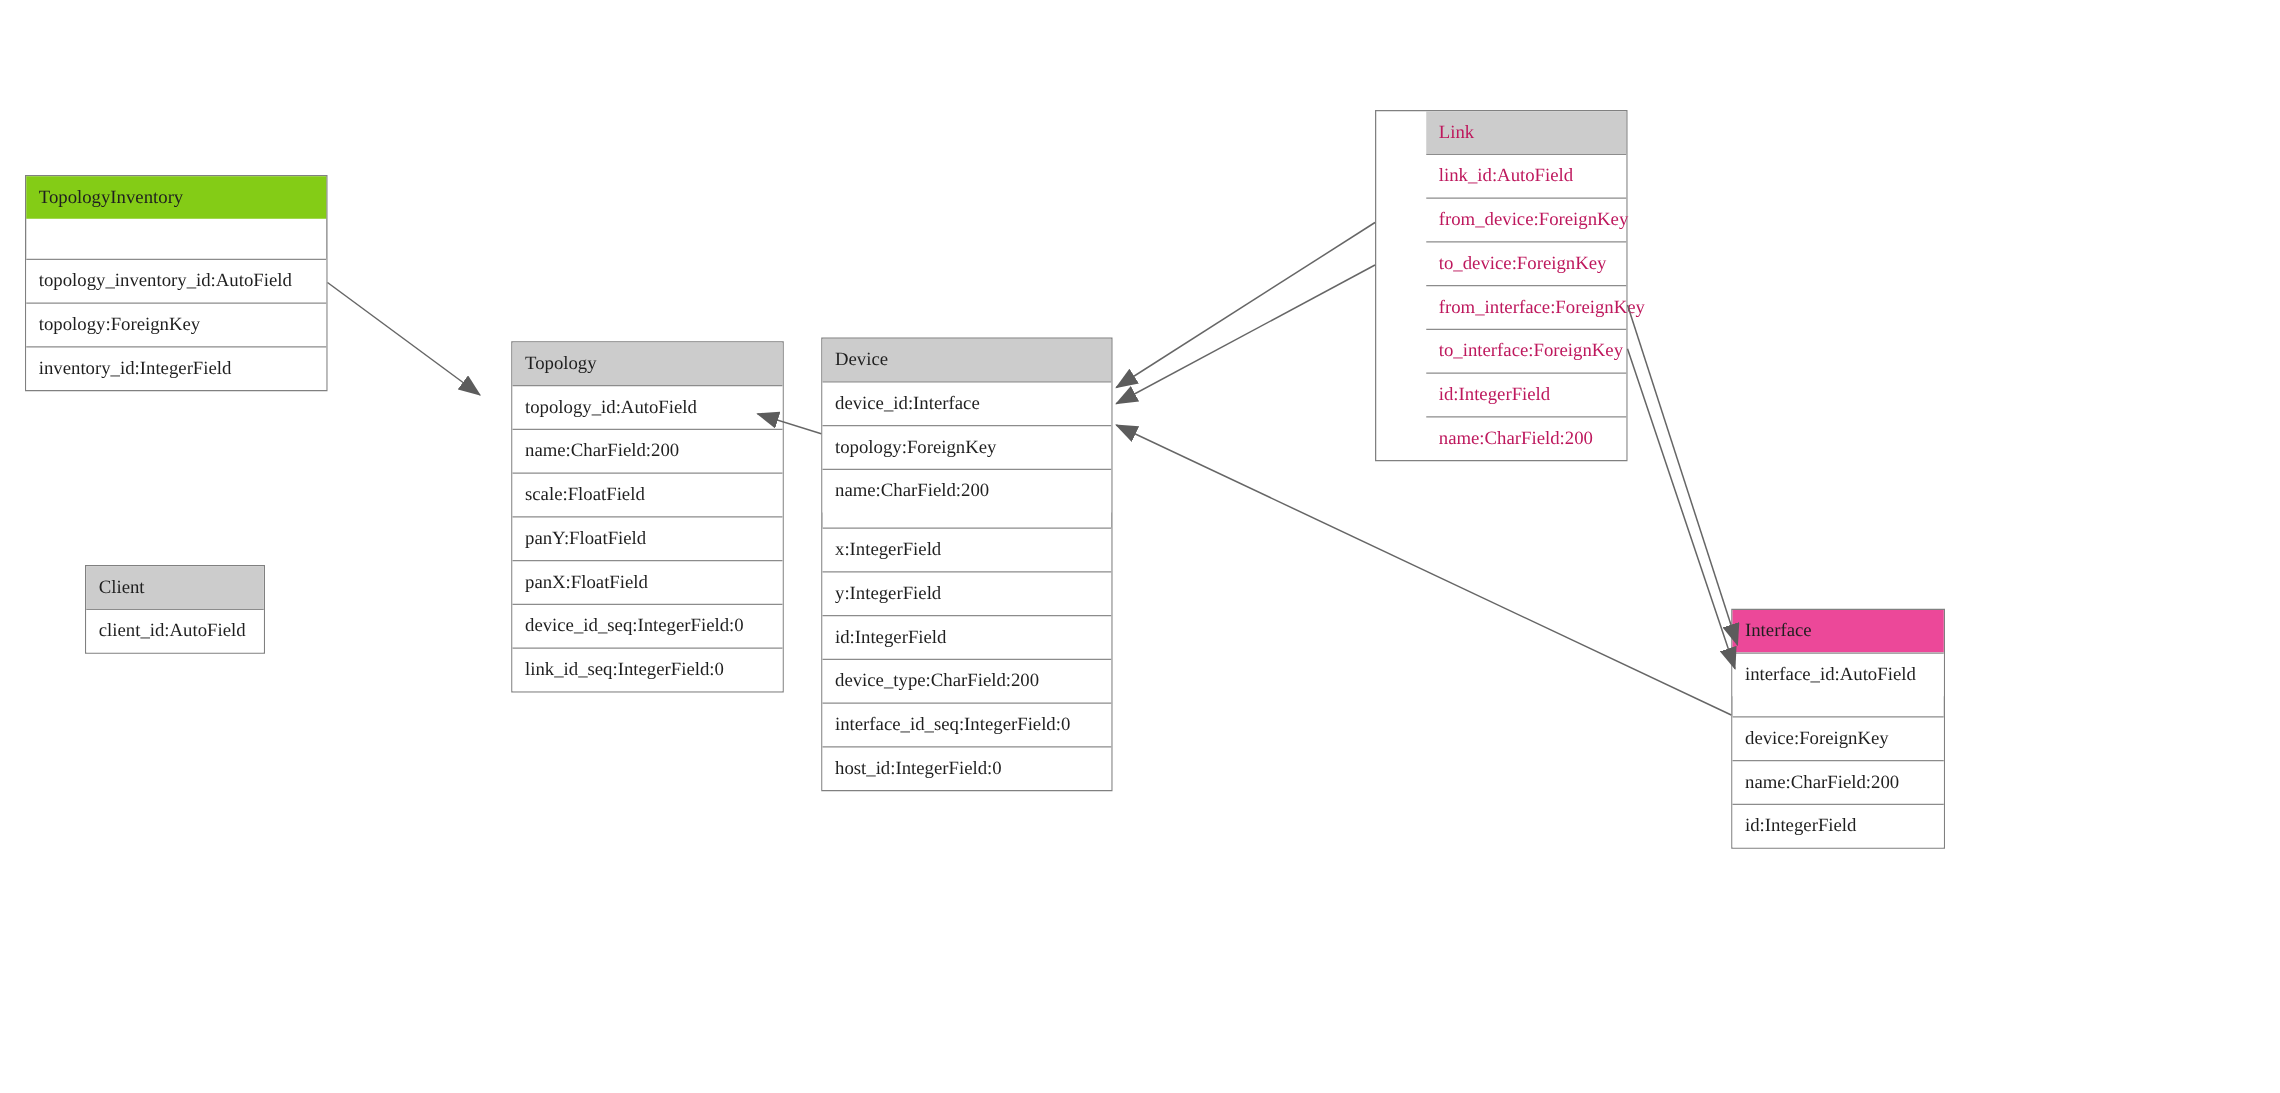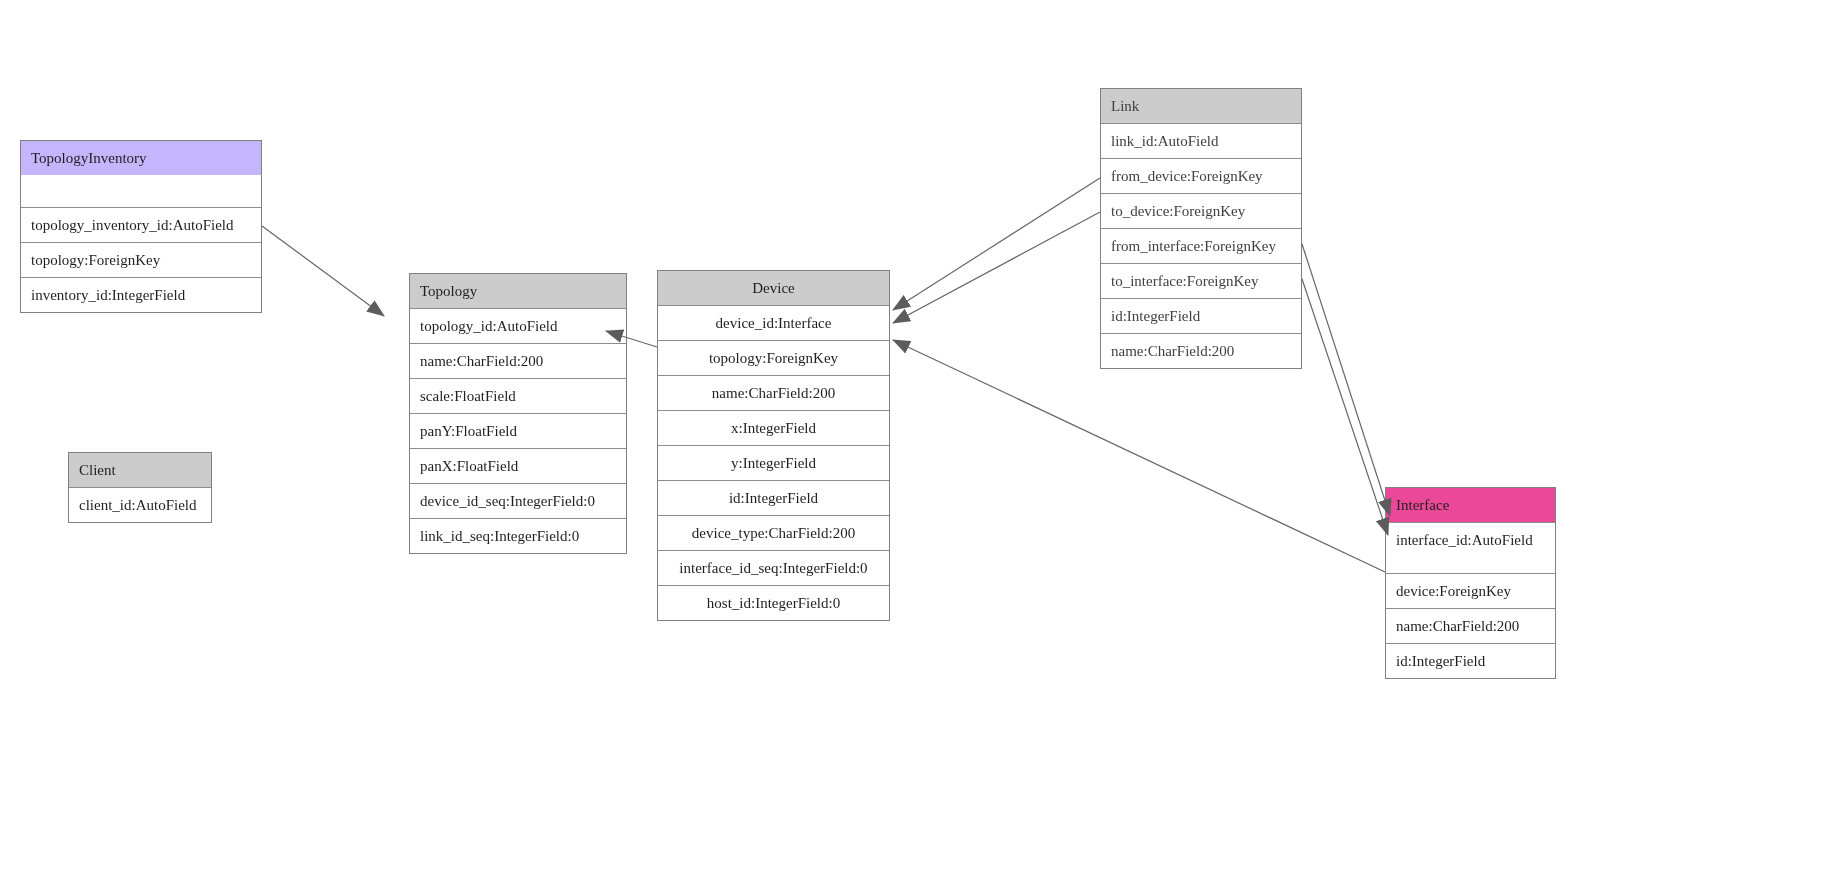--- a/index.html
+++ b/index.html
@@ -46,52 +46,52 @@
     </defs>
   <line x1="262" y1="226" x2="384" y2="316" stroke="#666666" stroke-width="1.2" marker-end="url(#arrowhead)"></line>
       <line x1="657" y1="347" x2="606" y2="331" stroke="#666666" stroke-width="1.2" marker-end="url(#arrowhead)"></line>
       <line x1="1100" y1="178" x2="893" y2="310" stroke="#666666" stroke-width="1.2" marker-end="url(#arrowhead)"></line>
       <line x1="1100" y1="212" x2="893" y2="323" stroke="#666666" stroke-width="1.2" marker-end="url(#arrowhead)"></line>
       <line x1="1385" y1="572" x2="893" y2="340" stroke="#666666" stroke-width="1.2" marker-end="url(#arrowhead)"></line>
       <line x1="1302" y1="244" x2="1390" y2="516" stroke="#666666" stroke-width="1.2" marker-end="url(#arrowhead)"></line>
       <line x1="1302" y1="279" x2="1388" y2="535" stroke="#666666" stroke-width="1.2" marker-end="url(#arrowhead)"></line>
     </svg>
 <div class="entity" style="left: 20px; top: 140px; width: 242px; border-color: rgb(128, 128, 128); color: rgb(31, 31, 31);">
-      <div class="entity-header" style="background: #c4b5fd;">TopologyInventory</div>
+      <div class="entity-header" style="background: #84cc16;">TopologyInventory</div>
       <div class="entity-row" style="border-color: rgb(140, 140, 140); margin-top: 32px;">topology_inventory_id:AutoField</div>
       <div class="entity-row" style="border-color: rgb(140, 140, 140);">topology:ForeignKey</div>
       <div class="entity-row" style="border-color: rgb(140, 140, 140);">inventory_id:IntegerField</div>
     </div>
     <div class="entity" style="left: 385px; top: 273px; width: 218px; border-color: rgb(128, 128, 128); color: rgb(31, 31, 31); margin-left: 24px;">
       <div class="entity-header" style="background: rgb(204, 204, 204);">Topology</div>
       <div class="entity-row" style="border-color: rgb(140, 140, 140);">topology_id:AutoField</div>
       <div class="entity-row" style="border-color: rgb(140, 140, 140);">name:CharField:200</div>
       <div class="entity-row" style="border-color: rgb(140, 140, 140);">scale:FloatField</div>
       <div class="entity-row" style="border-color: rgb(140, 140, 140);">panY:FloatField</div>
       <div class="entity-row" style="border-color: rgb(140, 140, 140);">panX:FloatField</div>
       <div class="entity-row" style="border-color: rgb(140, 140, 140);">device_id_seq:IntegerField:0</div>
       <div class="entity-row" style="border-color: rgb(140, 140, 140);">link_id_seq:IntegerField:0</div>
     </div>
     <div class="entity" style="left: 68px; top: 452px; width: 144px; border-color: rgb(128, 128, 128); color: rgb(31, 31, 31);">
       <div class="entity-header" style="background: rgb(204, 204, 204);">Client</div>
       <div class="entity-row" style="border-color: rgb(140, 140, 140);">client_id:AutoField</div>
     </div>
-    <div class="entity" style="left: 657px; top: 270px; width: 233px; border-color: rgb(128, 128, 128); color: rgb(31, 31, 31); text-align: center;">
+    <div class="entity" style="left: 657px; top: 270px; width: 233px; border-color: rgb(128, 128, 128); color: rgb(31, 31, 31);">
       <div class="entity-header" style="background: rgb(204, 204, 204);">Device</div>
       <div class="entity-row" style="border-color: rgb(140, 140, 140);">device_id:Interface</div>
       <div class="entity-row" style="border-color: rgb(140, 140, 140);">topology:ForeignKey</div>
       <div class="entity-row" style="border-color: rgb(140, 140, 140);">name:CharField:200</div>
-      <div class="entity-row" style="border-color: rgb(140, 140, 140);">x:IntegerField</div>
+      <div class="entity-row" style="border-color: rgb(140, 140, 140); margin-top: 12px;">x:IntegerField</div>
       <div class="entity-row" style="border-color: rgb(140, 140, 140);">y:IntegerField</div>
       <div class="entity-row" style="border-color: rgb(140, 140, 140);">id:IntegerField</div>
       <div class="entity-row" style="border-color: rgb(140, 140, 140);">device_type:CharField:200</div>
       <div class="entity-row" style="border-color: rgb(140, 140, 140);">interface_id_seq:IntegerField:0</div>
       <div class="entity-row" style="border-color: rgb(140, 140, 140);">host_id:IntegerField:0</div>
     </div>
-    <div class="entity" style="left: 1100px; top: 88px; width: 202px; border-color: rgb(128, 128, 128); color: #404040;">
+    <div class="entity" style="left: 1100px; top: 88px; width: 202px; border-color: rgb(128, 128, 128); color: #be185d; padding-left: 40px;">
       <div class="entity-header" style="background: rgb(204, 204, 204);">Link</div>
       <div class="entity-row" style="border-color: rgb(140, 140, 140);">link_id:AutoField</div>
       <div class="entity-row" style="border-color: rgb(140, 140, 140);">from_device:ForeignKey</div>
       <div class="entity-row" style="border-color: rgb(140, 140, 140);">to_device:ForeignKey</div>
       <div class="entity-row" style="border-color: rgb(140, 140, 140);">from_interface:ForeignKey</div>
       <div class="entity-row" style="border-color: rgb(140, 140, 140);">to_interface:ForeignKey</div>
       <div class="entity-row" style="border-color: rgb(140, 140, 140);">id:IntegerField</div>
       <div class="entity-row" style="border-color: rgb(140, 140, 140);">name:CharField:200</div>
     </div>
     <div class="entity" style="left: 1385px; top: 487px; width: 171px; border-color: rgb(128, 128, 128); color: rgb(31, 31, 31);">

